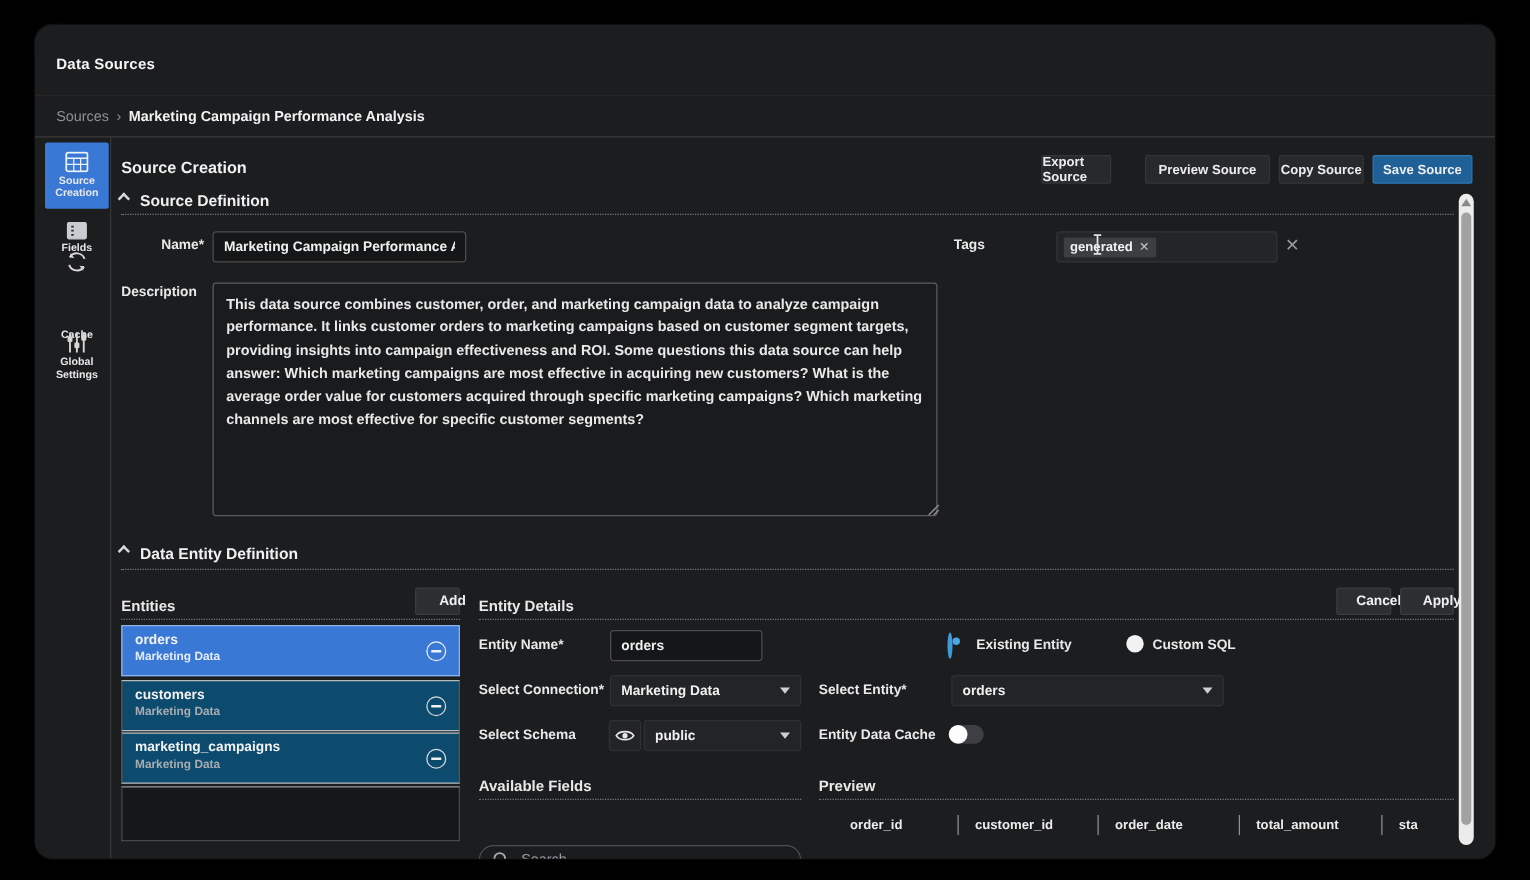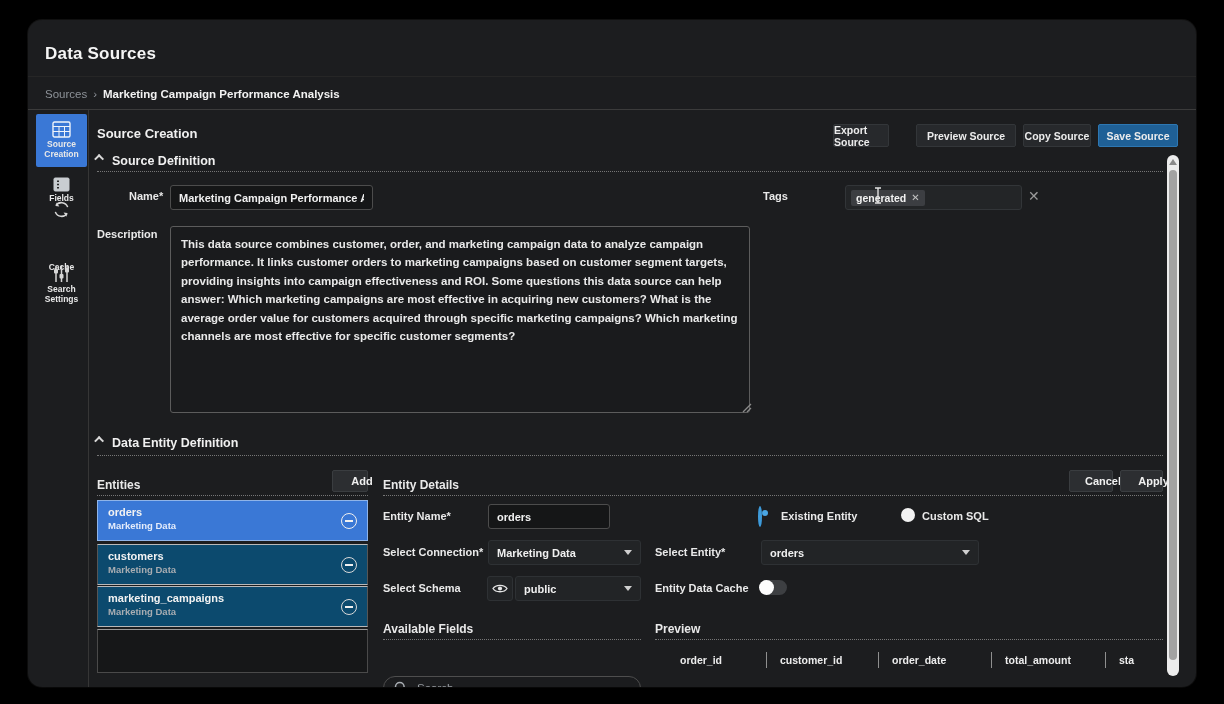--- a/index.html
+++ b/index.html
@@ -5,21 +5,21 @@
   html,body{margin:0;padding:0;background:#000;width:1224px;height:704px;overflow:hidden;
     font-family:"Liberation Sans",sans-serif;-webkit-font-smoothing:antialiased;}
   *{box-sizing:border-box;}
   #window{position:absolute;left:28px;top:20px;width:1168px;height:667px;background:#1c1d1f;
     border-radius:14px;box-shadow:0 8px 28px rgba(0,0,0,.85), 0 0 0 1px #151515;overflow:hidden;}
   .abs{position:absolute;}
   .lbl{color:#e9e9e9;font-weight:bold;font-size:11px;}
   .dotted{border-bottom:1px dotted #767676;height:1px;}
 
   
-  #page-title{left:17px;top:24px;font-size:17px;font-weight:bold;color:#f5f5f5;letter-spacing:.2px;}
+  #page-title{left:17px;top:24px;font-size:12px;font-weight:bold;color:#f5f5f5;letter-spacing:.2px;}
   #titleline{left:0;top:56px;width:1168px;border-bottom:1px solid #262626;}
   #breadcrumb{left:17px;top:68px;font-size:11.5px;}
   #breadcrumb .root{color:#8d9298;}
   #breadcrumb .sep{color:#8d9298;margin:0 6px;}
   #breadcrumb .cur{color:#f2f2f2;font-weight:bold;}
   #crumbline{left:0;top:89px;width:1168px;border-bottom:1px solid #3b3b3b;}
 
   
   .side-tile{left:8px;width:51px;border-radius:2px;display:flex;flex-direction:column;align-items:center;
     justify-content:center;gap:2px;cursor:pointer;}
@@ -155,21 +155,21 @@
     <span>
       <svg width="19" height="18" viewBox="0 0 19 18">
           <line x1="4" y1="1" x2="4" y2="17" stroke="#d6d6d6" stroke-width="1.5"></line>
           <line x1="9.5" y1="1" x2="9.5" y2="17" stroke="#d6d6d6" stroke-width="1.5"></line>
           <line x1="15" y1="1" x2="15" y2="17" stroke="#d6d6d6" stroke-width="1.5"></line>
           <rect x="2" y="4" width="4" height="4.5" rx="1" fill="#d6d6d6"></rect>
           <rect x="7.5" y="9" width="4" height="4.5" rx="1" fill="#d6d6d6"></rect>
           <rect x="13" y="3" width="4" height="4.5" rx="1" fill="#d6d6d6"></rect>
         </svg>
     </span>
-    <span class="cap" style="width:46px;">Search Settings</span>
+    <span class="cap" style="width:46px;">Global Settings</span>
   </div>
   <div class="abs" id="sideline"></div>
 
   
   <div class="abs" id="main-heading">Source Creation</div>
   <div class="abs tbtn" style="left:805px;width:56px;">Export Source</div>
   <div class="abs tbtn" style="left:888px;width:100px;">Preview Source</div>
   <div class="abs tbtn" style="left:995px;width:68px;">Copy Source</div>
   <div class="abs tbtn primary" style="left:1070px;width:80px;">Save Source</div>
 

